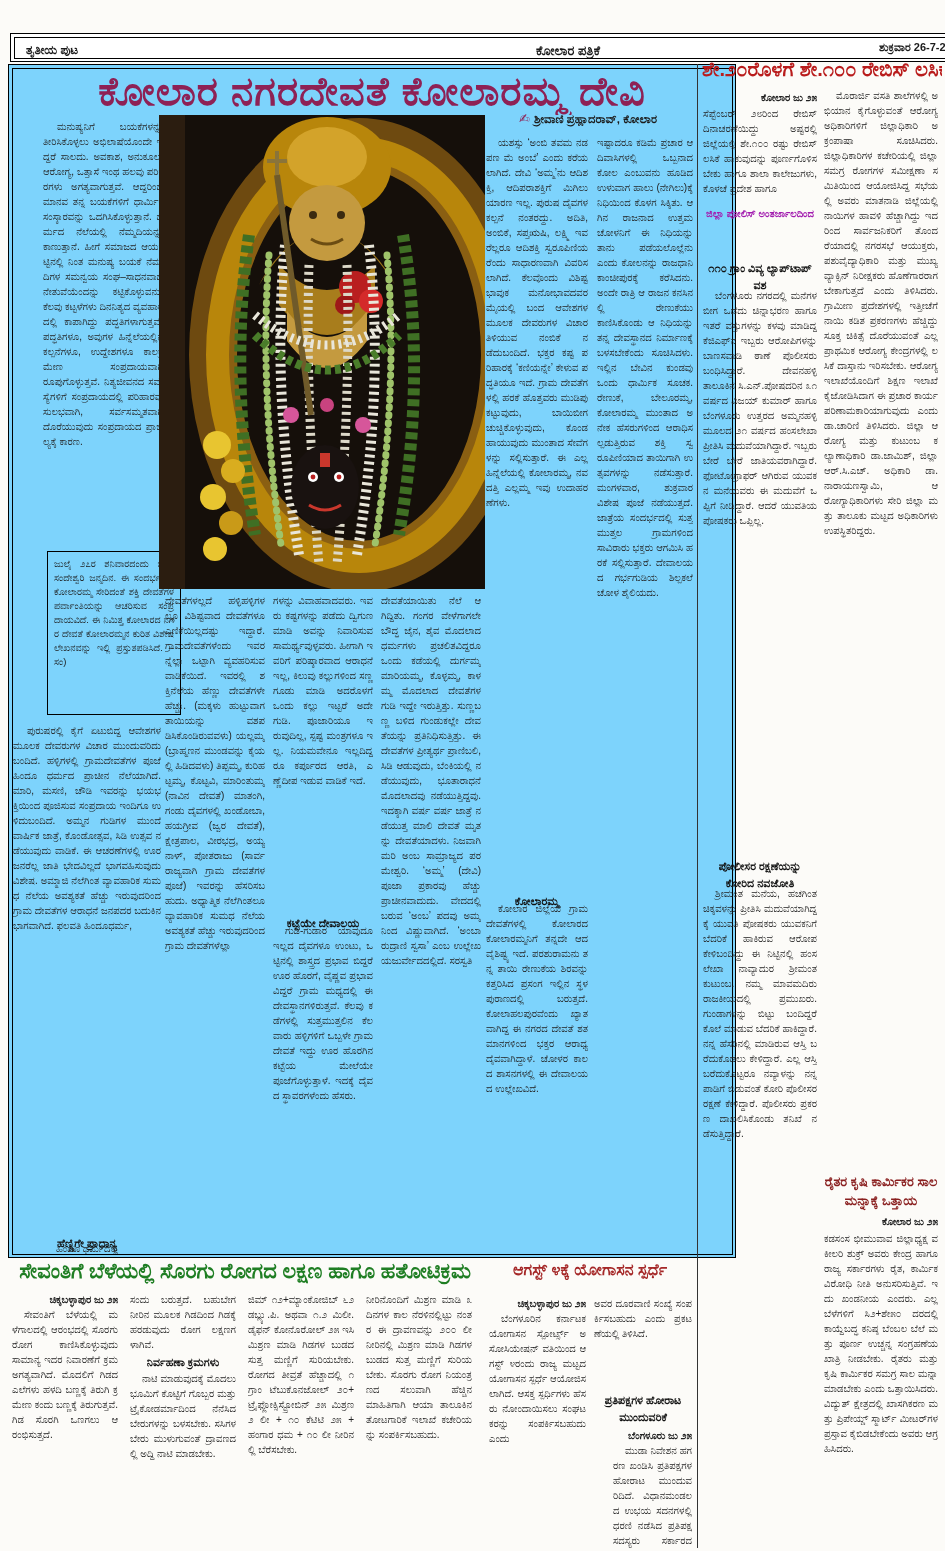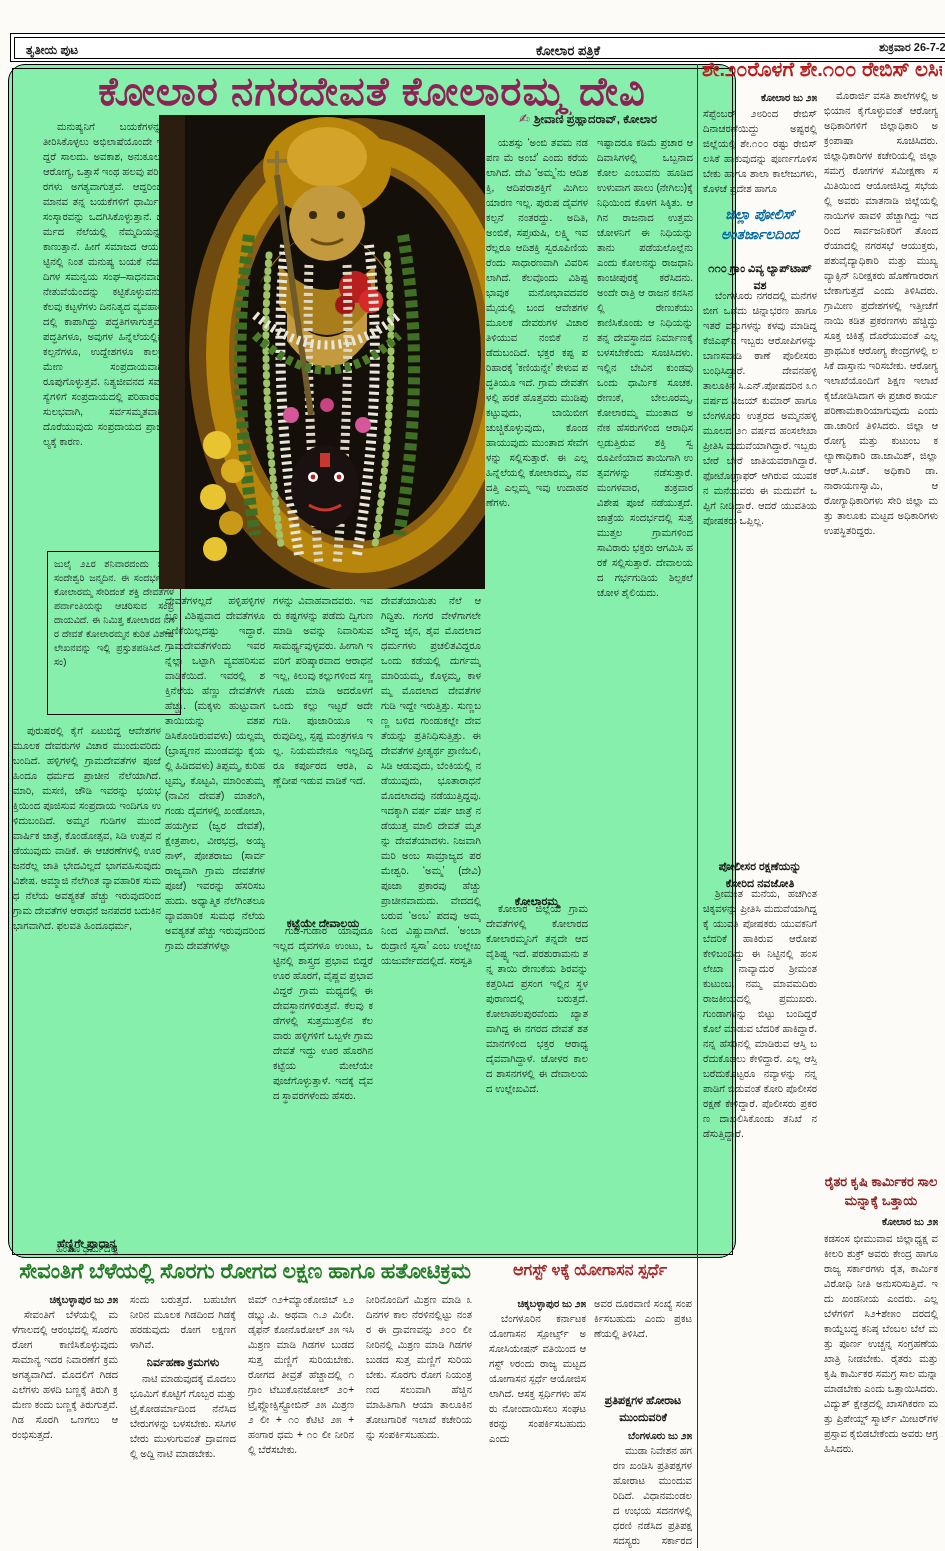--- a/index.html
+++ b/index.html
@@ -21,34 +21,34 @@
   .dblborder::after{content:'';position:absolute;inset:2.5px;border:1px solid #000;pointer-events:none;}
   
   #masthead{background:#fff;}
   #masthead .in{position:absolute;inset:5px;font-weight:bold;}
   #mh-page{left:10px;top:4px;font-size:12px;}
   #mh-help{left:128px;top:4px;font-size:12px;}
   #mh-phone{font-size:17px;letter-spacing:.5px;}
   #mh-paper{left:520px;top:4px;font-size:13px;}
   #mh-date{right:6px;top:2px;font-size:11px;}
   
-  #mainbox{background:#86efac;border-radius:17px;}
+  #mainbox{background:#7dd3fc;}
   #main-headline{
     left:0;top:4px;width:100%;text-align:center;
     font-size:40px;font-weight:bold;color:#8e2155;letter-spacing:1px;
     white-space:nowrap;overflow:hidden;
   }
   #editor-note{border:1.5px solid #000;padding:5px 6px;font-size:9.5px;line-height:14px;text-align:justify;word-break:break-all;}
   #byline-row{text-align:center;font-size:11.5px;font-weight:bold;white-space:nowrap;overflow:hidden;}
   #byline-row .orn{color:#8e2155;font-size:13px;margin-right:4px;}
   
   .head-blue{color:#b91c1c;font-weight:bold;font-size:20px;text-align:center;white-space:nowrap;overflow:hidden;}
   .head-green{color:#1f7e23;font-weight:bold;font-size:21px;text-align:center;white-space:nowrap;overflow:hidden;}
   .head-red{color:#a52828;font-weight:bold;font-size:16px;text-align:center;white-space:nowrap;overflow:hidden;}
-  .sub-blue{color:#0369a1;font-weight:bold;font-size:14px;line-height:20px;text-align:center;font-style:italic;}
+  .sub-blue{color:#a21caf;font-weight:bold;font-size:10px;line-height:20px;text-align:center;}
   .sub-darkred{color:#8a2020;font-weight:bold;font-size:13px;line-height:19px;text-align:center;}
   #vrule{width:1px;background:#333;}
 </style>
 </head>
 <body>
 
 <div id="masthead" class="abs dblborder" style="left:10px;top:33px;width:923px;height:27px;">
   <div class="in">
     <span class="abs" id="mh-page">ತೃತೀಯ ಪುಟ</span>
     <span class="abs" id="mh-paper">ಕೋಲಾರ ಪತ್ರಿಕೆ</span>

